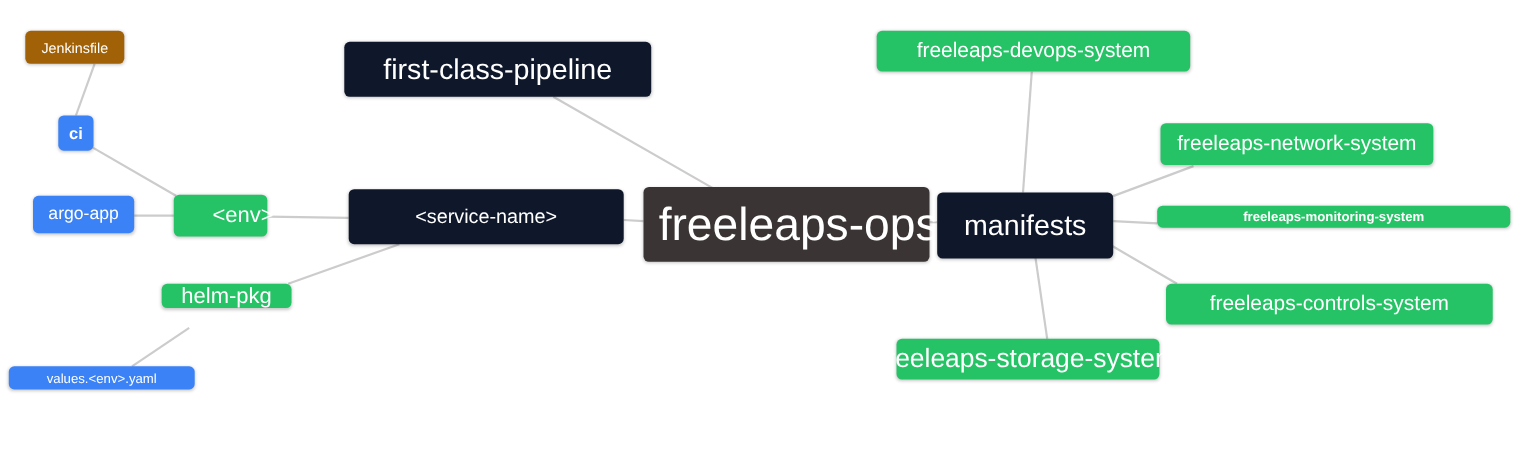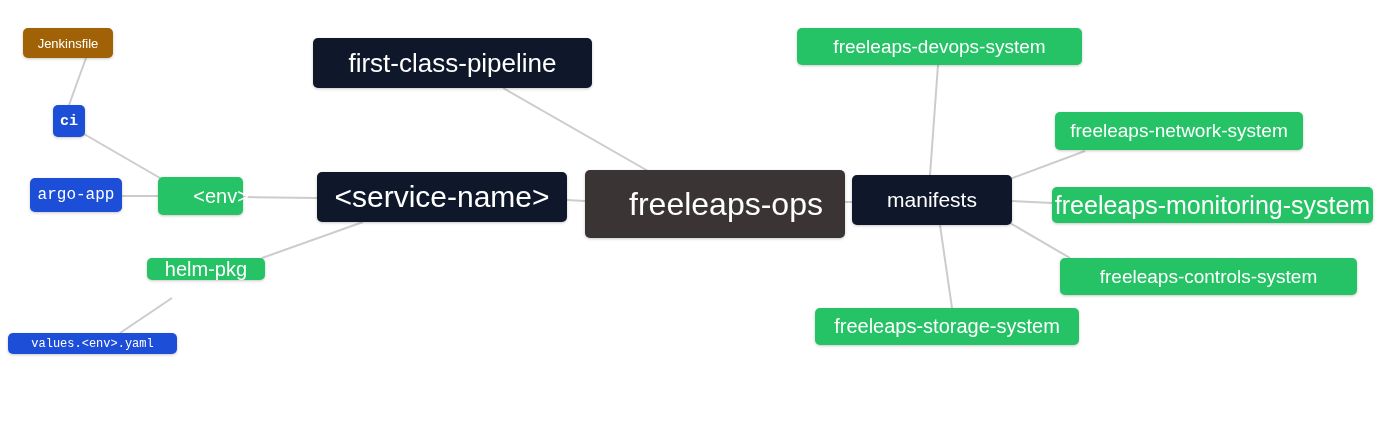--- a/index.html
+++ b/index.html
@@ -20,40 +20,40 @@
     justify-content:center;
     color:#ffffff;
     border-radius:5px;
     white-space:nowrap;
     box-shadow:0 1px 3px rgba(0,0,0,0.22);
     cursor:pointer;
     box-sizing:border-box;
     user-select:none;
   }
   .c-orange{background:#a16207;}
-  .c-red{background:#1d4ed8;font-family:Liberation Mono, monospace;}
+  .c-red{background:#3b82f6;}
   .c-green{background:#25C366;}
   .c-blue{background:#0f172a;}
   .c-dark{background:#3A3534;}
 
   .n-jenkinsfile{left:23px;top:28px;width:90px;height:30px;font-size:13px;}
   .n-ci{left:53px;top:105px;width:32px;height:32px;font-size:15px;font-weight:bold;}
   .n-argo-app{left:30px;top:178px;width:92px;height:34px;font-size:16px;}
   .n-env{left:158px;top:177px;width:85px;height:38px;font-size:20px;padding-left:41px;}
   .n-helm-pkg{left:147px;top:258px;width:118px;height:22px;font-size:20px;}
   .n-values{left:8px;top:333px;width:169px;height:21px;font-size:12px;}
   .n-first-class-pipeline{left:313px;top:38px;width:279px;height:50px;font-size:26px;}
-  .n-service-name{left:317px;top:172px;width:250px;height:50px;font-size:30px;text-align:center;}
-  .n-freeleaps-ops{left:585px;top:170px;width:260px;height:68px;font-size:32px;padding-left:22px;}
-  .n-manifests{left:852px;top:175px;width:160px;height:50px;font-size:21px;}
+  .n-service-name{left:317px;top:172px;width:250px;height:50px;font-size:18px;text-align:center;}
+  .n-freeleaps-ops{left:585px;top:170px;width:260px;height:68px;font-size:42px;padding-left:22px;}
+  .n-manifests{left:852px;top:175px;width:160px;height:60px;font-size:26px;}
   .n-devops{left:797px;top:28px;width:285px;height:37px;font-size:19px;}
   .n-network{left:1055px;top:112px;width:248px;height:38px;font-size:19px;}
-  .n-monitoring{left:1052px;top:187px;width:321px;height:36px;font-size:25px;}
+  .n-monitoring{left:1052px;top:187px;width:321px;height:20px;font-size:12px;font-weight:bold;}
   .n-controls{left:1060px;top:258px;width:297px;height:37px;font-size:19px;}
-  .n-storage{left:815px;top:308px;width:264px;height:37px;font-size:20px;}
+  .n-storage{left:815px;top:308px;width:239px;height:37px;font-size:24px;}
 </style>
 </head>
 <body>
 
 <div class="canvas">
 
   <svg class="edges" viewBox="0 0 1390 421">
     <line x1="86" y1="58" x2="69" y2="105"></line>
     <line x1="84" y1="134" x2="160" y2="178"></line>
     <line x1="122" y1="196" x2="158" y2="196"></line>

